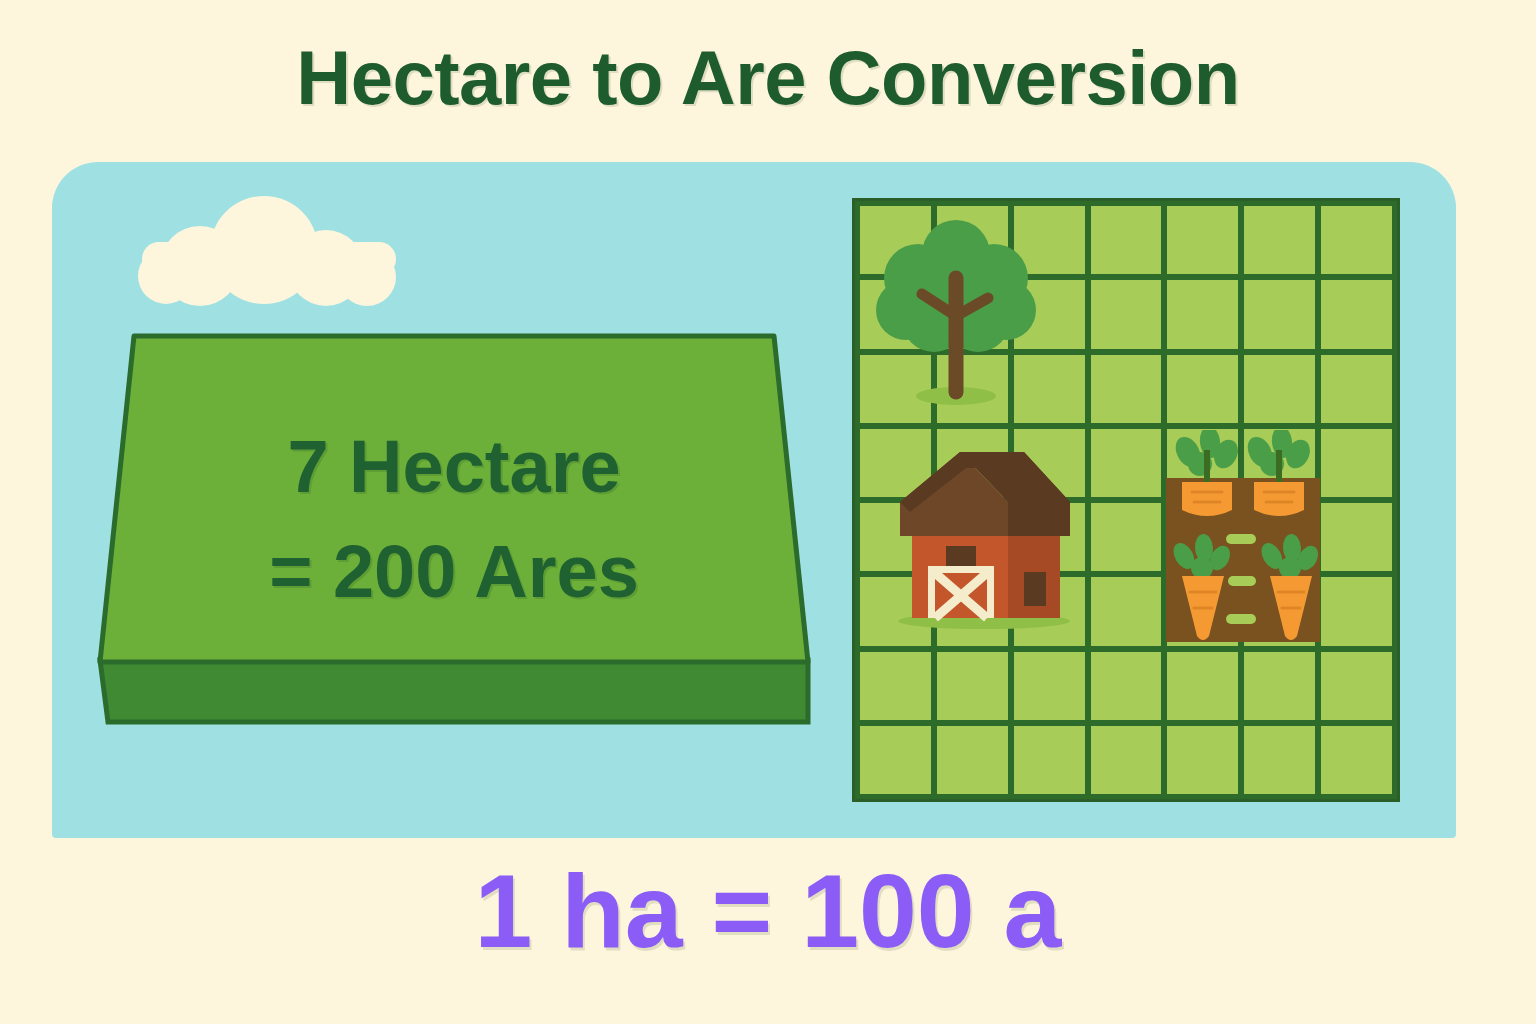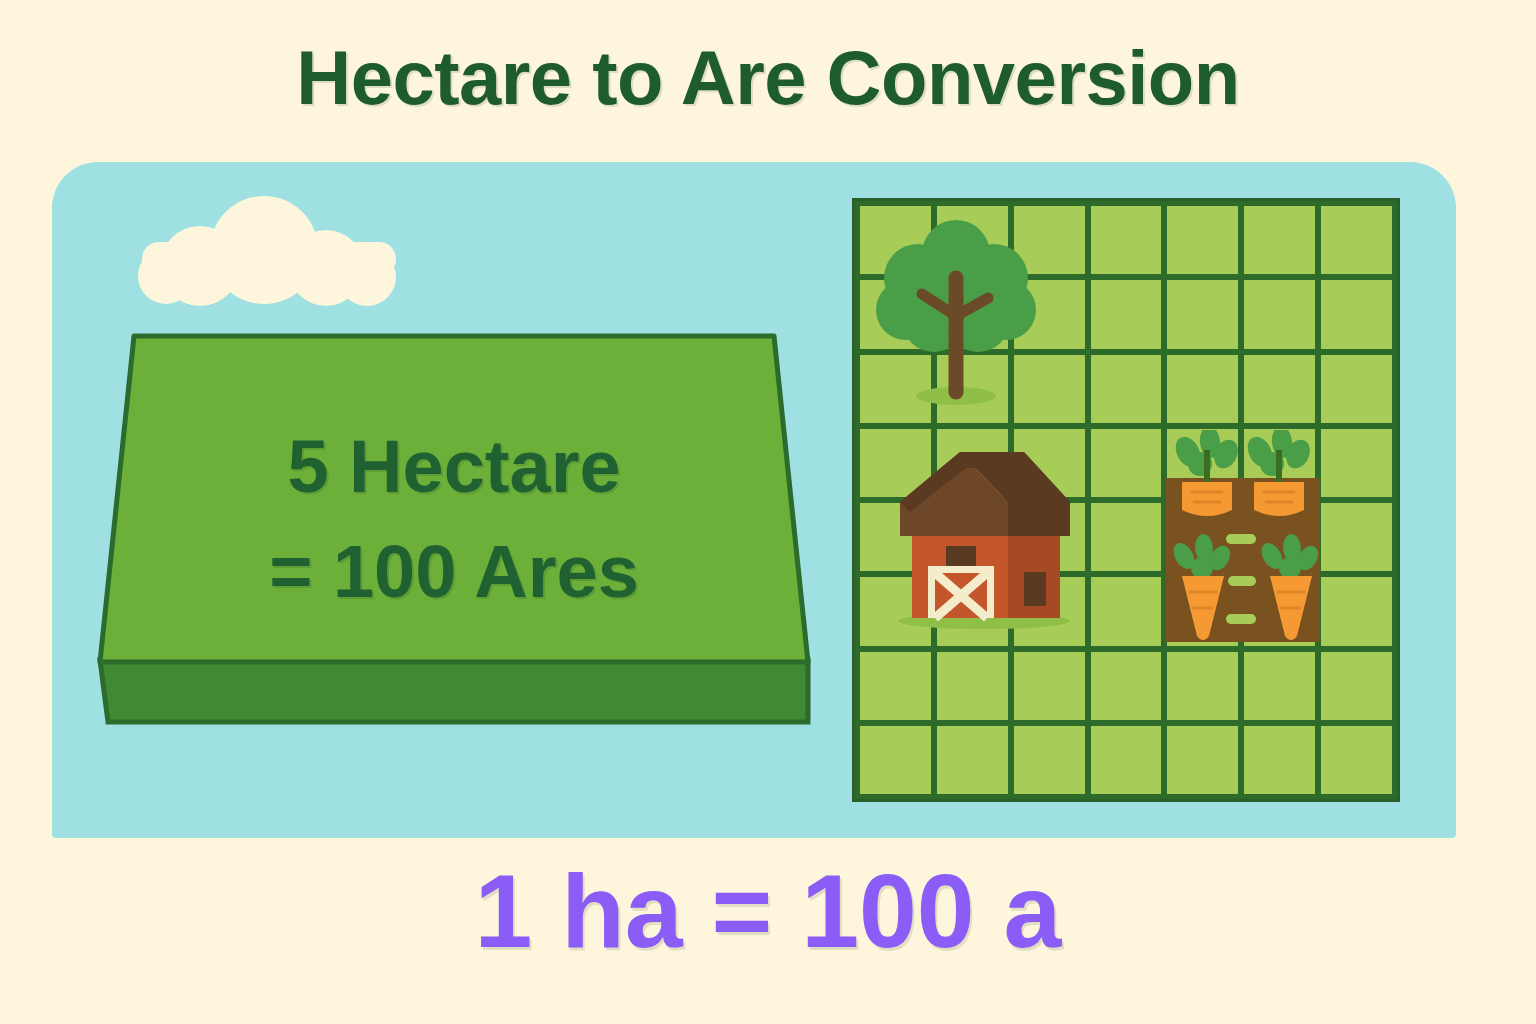--- a/index.html
+++ b/index.html
@@ -169,22 +169,22 @@
 <div id="slab">
   <svg width="724" height="452" viewBox="0 0 724 452">
 
     <path d="M8,330 L716,330 L716,392 L16,392 Z" fill="#3f8a33" stroke="#2b6b2c" stroke-width="5"></path>
 
     <path d="M42,6 L682,6 L716,332 L8,332 Z" fill="#6cb03a" stroke="#2b6b2c" stroke-width="5" stroke-linejoin="round"></path>
   </svg>
 </div>
 
 <div id="slab-text">
-  <span class="ln">5 Hectare</span>
-  <span class="ln">= 100 Ares</span>
+  <span class="ln">7 Hectare</span>
+  <span class="ln">= 200 Ares</span>
 </div>
 
 <div id="grid" style="grid-template-columns: repeat(7, 1fr); grid-template-rows: repeat(8, 1fr);">
     <div class="cell" style="background: rgb(168, 204, 88);"></div>
     <div class="cell" style="background: rgb(168, 204, 88);"></div>
     <div class="cell" style="background: rgb(168, 204, 88);"></div>
     <div class="cell" style="background: rgb(168, 204, 88);"></div>
     <div class="cell" style="background: rgb(168, 204, 88);"></div>
     <div class="cell" style="background: rgb(168, 204, 88);"></div>
     <div class="cell" style="background: rgb(168, 204, 88);"></div>

